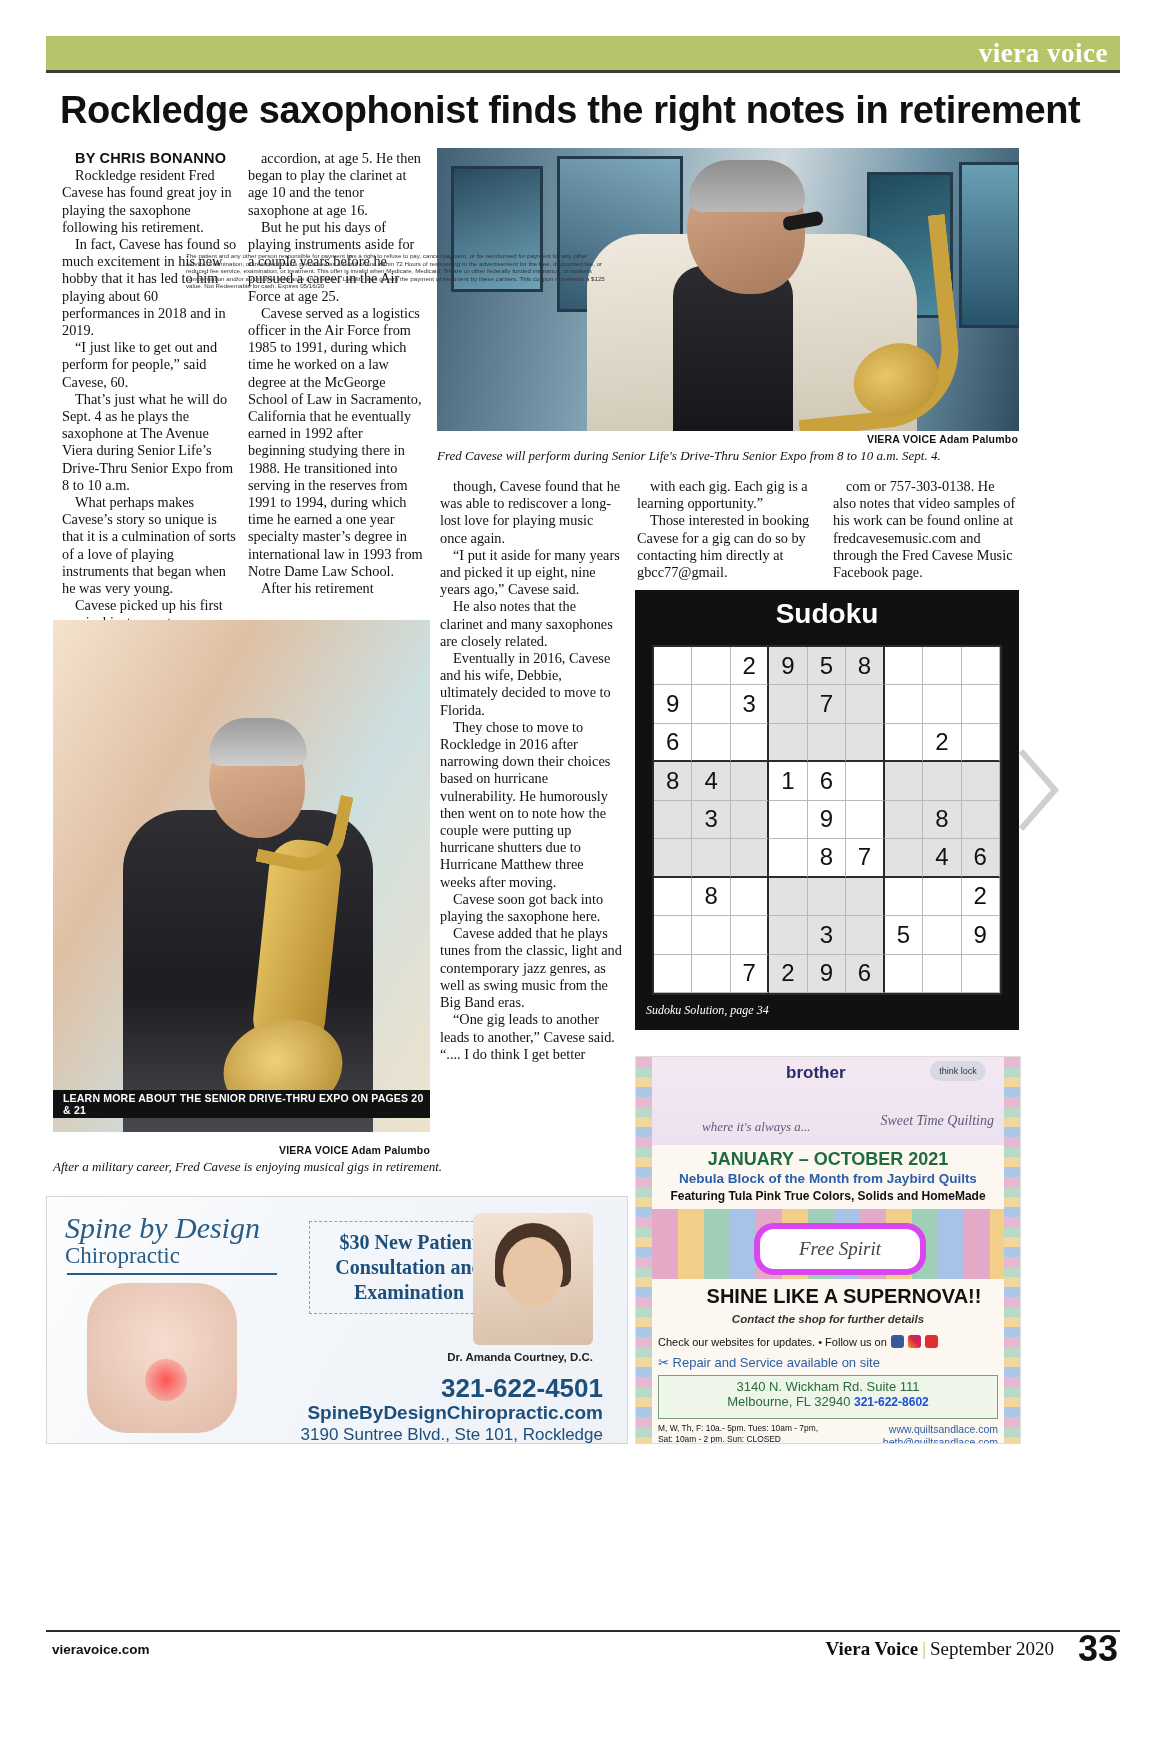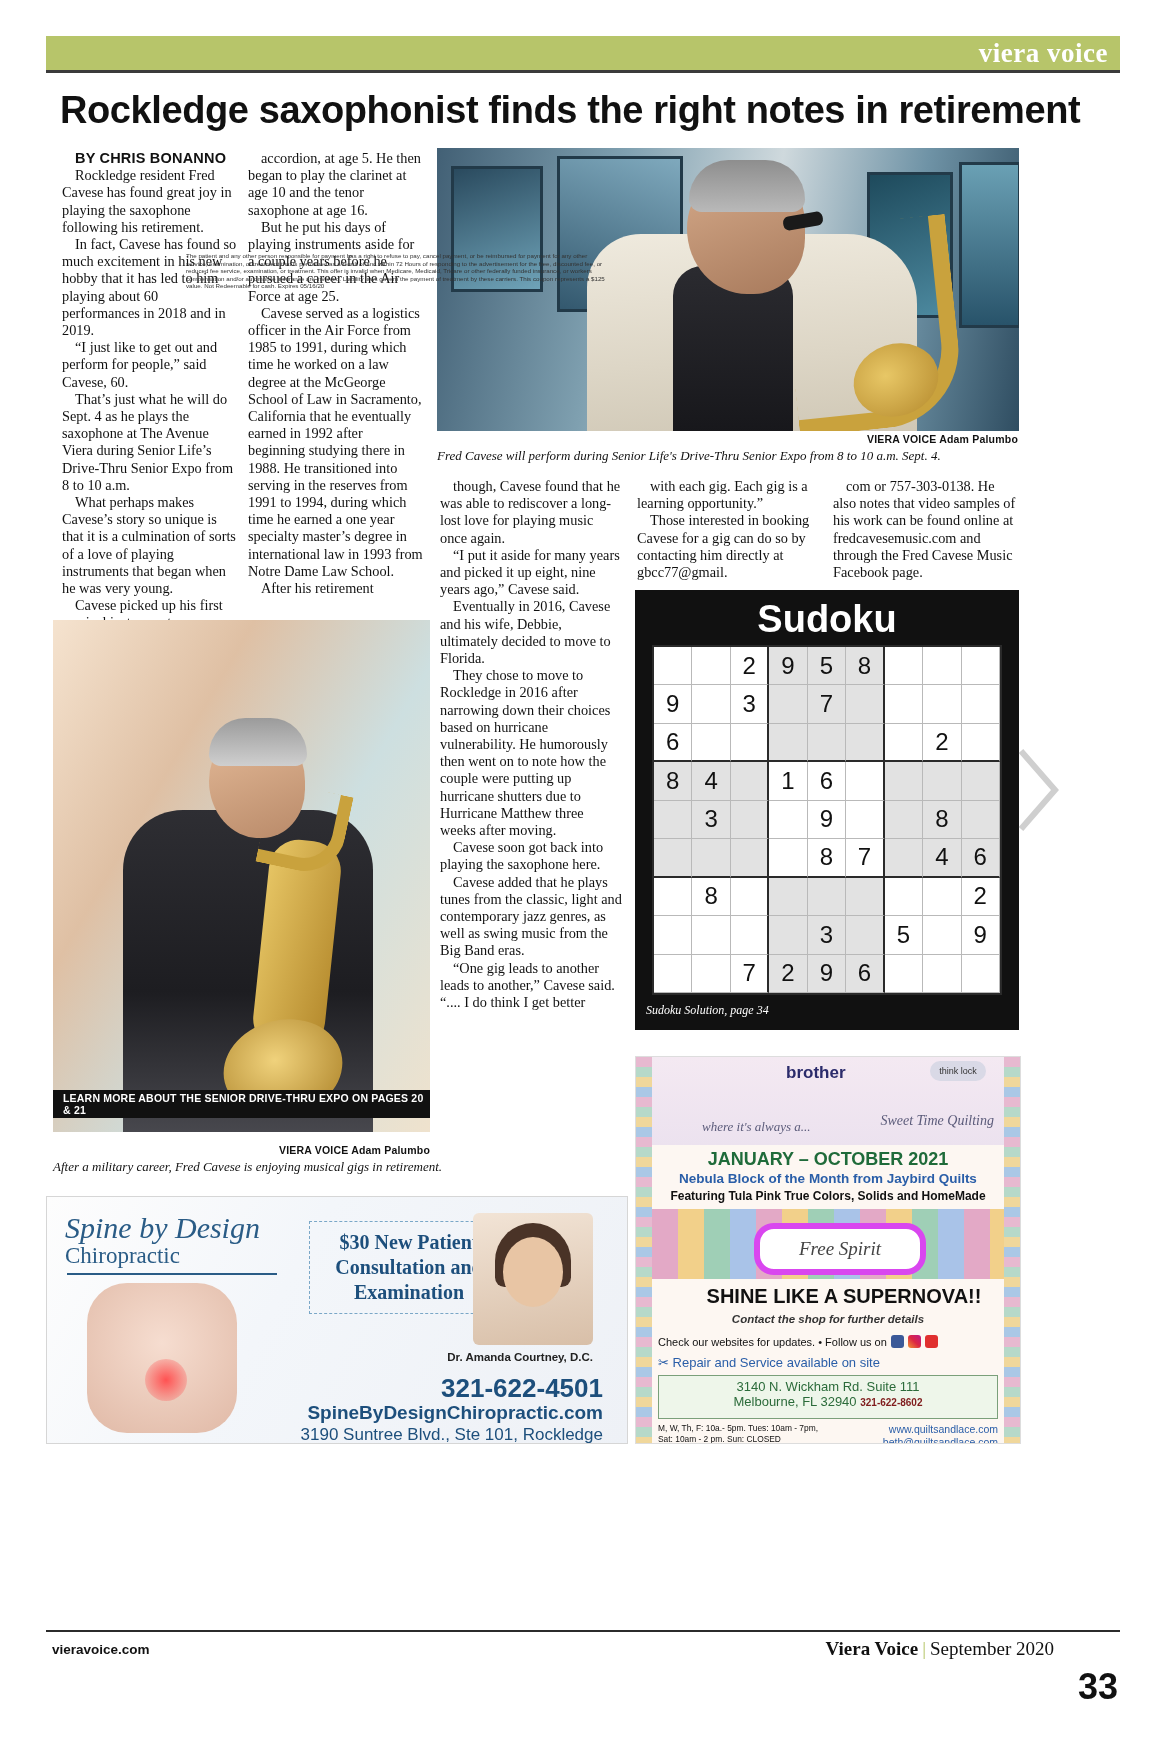--- a/index.html
+++ b/index.html
@@ -116,21 +116,21 @@
   .pl-banner{
     position:absolute;left:53px;top:1090px;width:377px;height:28px;background:#111;
     color:#fff;font-family:"Liberation Sans", sans-serif;font-size:10.5px;font-weight:600;
     letter-spacing:.2px;display:flex;align-items:center;padding-left:10px;box-sizing:border-box;
   }
 
   
   .sudoku-box{position:absolute;left:635px;top:590px;width:384px;height:440px;background:#111;}
   .sudoku-title{
     position:absolute;left:635px;top:598px;width:384px;text-align:center;
-    color:#fff;font-family:"Liberation Sans", sans-serif;font-weight:700;font-size:38px;
+    color:#fff;font-family:"Liberation Sans", sans-serif;font-weight:700;font-size:28px;
   }
   .sudoku-grid{
     position:absolute;left:652px;top:645px;width:350px;height:350px;
     display:grid;grid-template-columns:repeat(9,1fr);grid-template-rows:repeat(9,1fr);
     background:#2a2a2a;border:2px solid #2a2a2a;box-sizing:border-box;
   }
   .scell{
     background:#ffffff;display:flex;align-items:center;justify-content:center;
     font-family:"Liberation Sans", sans-serif;font-size:24px;color:#111;
     border-right:1px solid #b9b9b9;border-bottom:1px solid #b9b9b9;box-sizing:border-box;
@@ -194,31 +194,31 @@
   .quilt-contact{position:absolute;left:16px;right:16px;top:256px;text-align:center;font-family:"Liberation Sans",sans-serif;font-weight:700;font-style:italic;font-size:11.5px;color:#333;}
   .quilt-check{position:absolute;left:22px;top:278px;font-family:"Liberation Sans",sans-serif;font-size:11px;color:#111;}
   .quilt-repair{position:absolute;left:22px;top:298px;font-family:"Liberation Sans",sans-serif;font-size:13px;color:#2a5ea8;}
   .soc{display:inline-block;width:13px;height:13px;border-radius:3px;margin-left:4px;vertical-align:-2px;}
   .soc.fb{background:#3b5998;}
   .soc.ig{background:linear-gradient(45deg,#f09433,#dc2743,#bc1888);}
   .soc.yt{background:#e02f2f;}
   .quilt-addr{position:absolute;left:22px;right:22px;top:318px;height:44px;border:1px solid #7aa07a;background:#eef6ea;text-align:center;padding-top:3px;box-sizing:border-box;}
   .quilt-addr .a1{font-family:"Liberation Sans",sans-serif;font-size:13px;color:#2b6b3a;}
   .quilt-addr .a2{font-family:"Liberation Sans",sans-serif;font-size:13px;color:#2b6b3a;}
-  .quilt-addr .a2 b{font-size:10px;color:#7f1d1d;}
+  .quilt-addr .a2 b{font-size:12px;color:#1d4ed8;}
   .quilt-hours{position:absolute;left:22px;top:366px;width:200px;font-family:"Liberation Sans",sans-serif;font-size:8.4px;line-height:11px;color:#111;}
   .quilt-web{position:absolute;right:22px;top:366px;width:160px;text-align:right;font-family:"Liberation Sans",sans-serif;font-size:10.5px;line-height:13px;color:#2a5ea8;}
 
   
   .footer-rule{position:absolute;left:46px;top:1630px;width:1074px;height:2px;background:#2b2b2b;}
   .footer-left{position:absolute;left:52px;top:1642px;font-family:"Liberation Sans",sans-serif;font-weight:700;font-size:13.5px;color:#111;}
   .footer-right{position:absolute;right:112px;top:1638px;font-family:"Liberation Serif",serif;font-size:19px;color:#111;}
   .footer-right .brand{color:#111;font-weight:700;}
   .footer-right .sep{color:#b7c56a;margin:0 4px;}
-  .footer-page{position:absolute;right:48px;top:1628px;font-family:"Liberation Sans",sans-serif;font-weight:700;font-size:36px;color:#111;margin-top:38px;}
+  .footer-page{position:absolute;right:48px;top:1628px;font-family:"Liberation Sans",sans-serif;font-weight:700;font-size:36px;color:#111;}
 </style>
 </head>
 <body>
 
 <div class="page">
 
   <div class="masthead"></div>
   <div class="masthead-rule"></div>
   <div class="masthead-logo">viera voice</div>
 
@@ -254,20 +254,21 @@
     <div class="pt-sax"></div>
     <div class="pt-bell"></div>
     <div class="pt-mouth"></div>
   </div>
   <div class="credit" style="left:auto;right:148px;top:433px;">VIERA VOICE Adam Palumbo</div>
   <div class="caption" style="left:437px;top:448px;width:582px;">Fred Cavese will perform during Senior Life's Drive-Thru Senior Expo from 8 to 10 a.m.  Sept. 4.</div>
 
   <div class="col" id="col3">
     <p>though, Cavese found that he was able to rediscover a long-lost love for playing music once again.</p>
     <p>“I put it aside for many years and picked it up eight, nine years ago,” Cavese said.</p>
+    <p>He also notes that the clarinet and many saxophones are closely related.</p>
     <p>Eventually in 2016, Cavese and his wife, Debbie, ultimately decided to move to Florida.</p>
     <p>They chose to move to Rockledge in 2016 after narrowing down their choices based on hurricane vulnerability. He humorously then went on to note how the couple were putting up hurricane shutters due to Hurricane Matthew three weeks after moving.</p>
     <p>Cavese soon got back into playing the saxophone here.</p>
     <p>Cavese added that he plays tunes from the classic, light and contemporary jazz genres, as well as swing music from the Big Band eras.</p>
     <p>“One gig leads to another leads to another,” Cavese said. “.... I do think I get better</p>
   </div>
 
   <div class="col" id="col4">
     <p>with each gig. Each gig is a learning opportunity.”</p>
     <p>Those interested in booking Cavese for a gig can do so by contacting him directly at gbcc77@gmail.</p>

